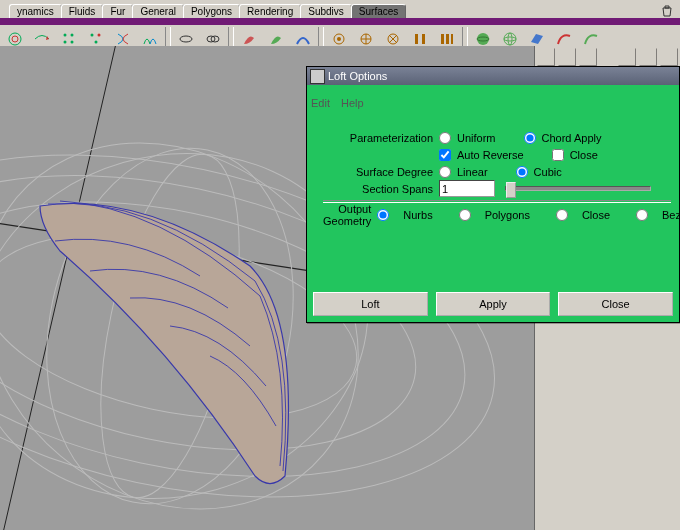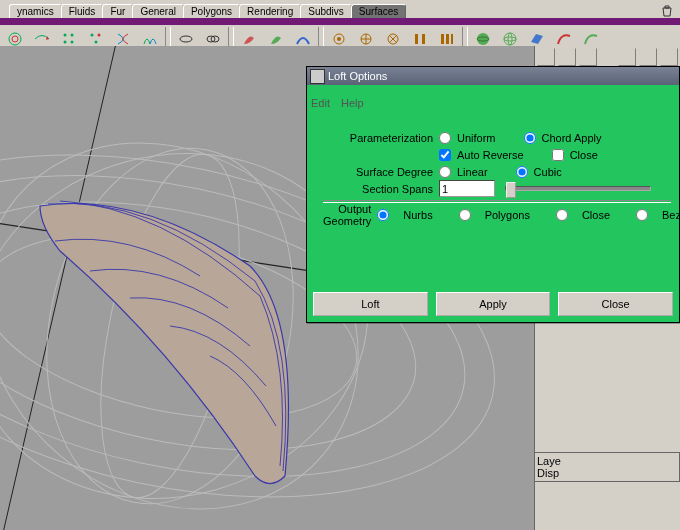--- a/index.html
+++ b/index.html
@@ -292,17 +292,13 @@
         </div>
       </div>
     </div>
     <div class="btnrow">
       <div class="dbtn">Loft</div>
       <div class="dbtn">Apply</div>
       <div class="dbtn">Close</div>
     </div>
   </div>
 
-  <div class="layerbox">
-    <span>Laye</span><br>
-    <span>Disp</span>
-  </div>
 </div>
 
 </body></html>

